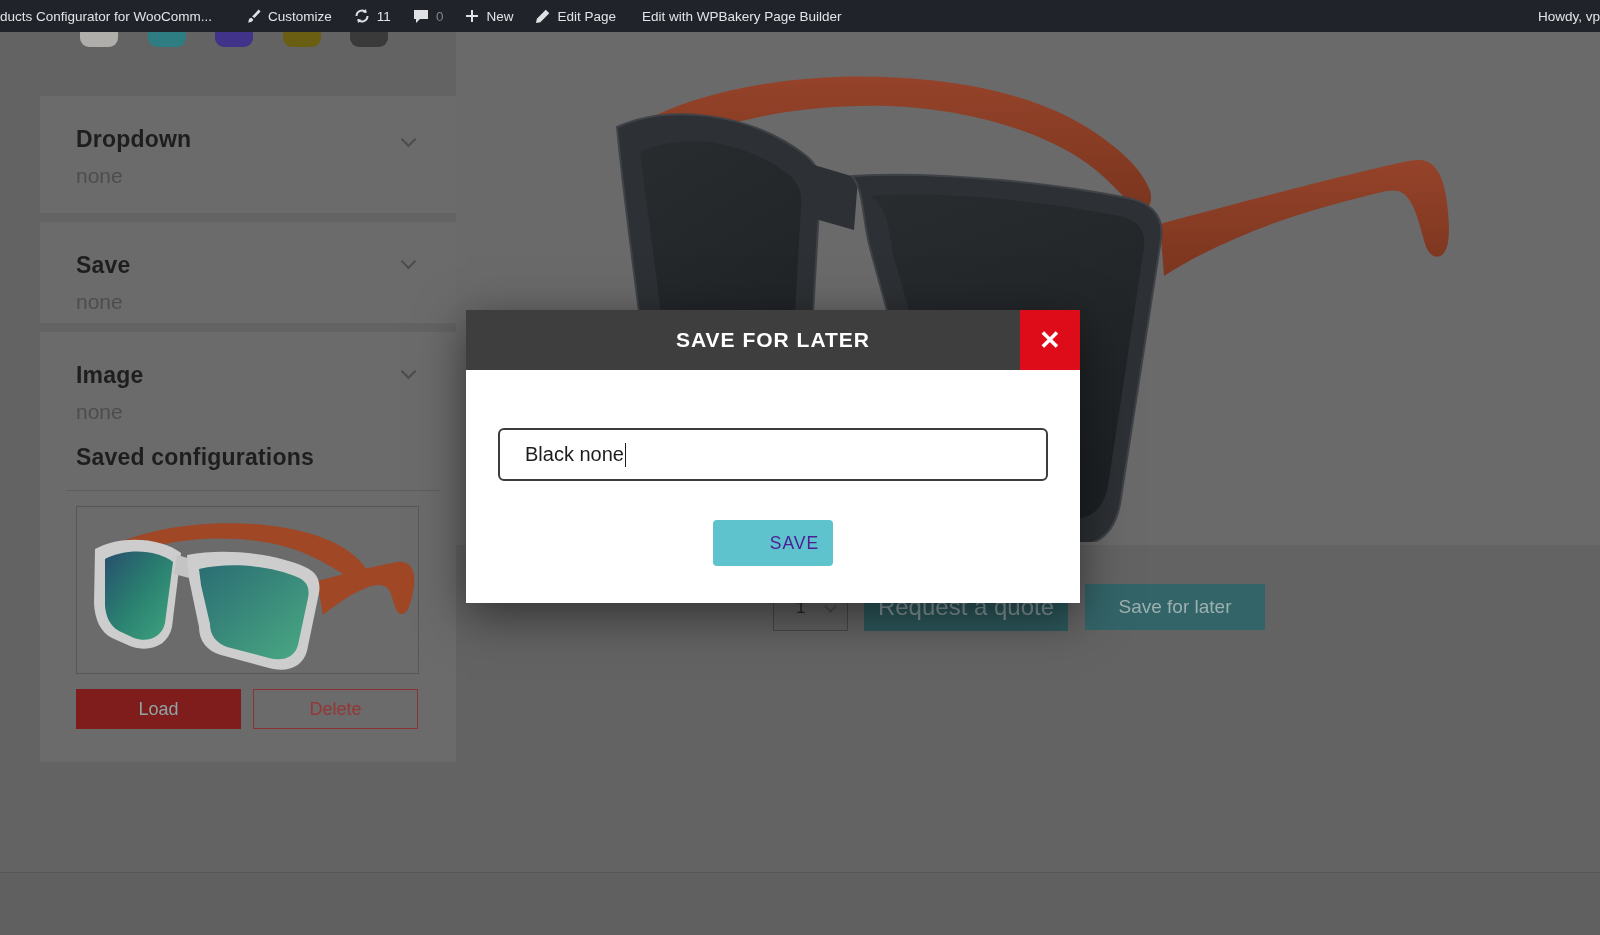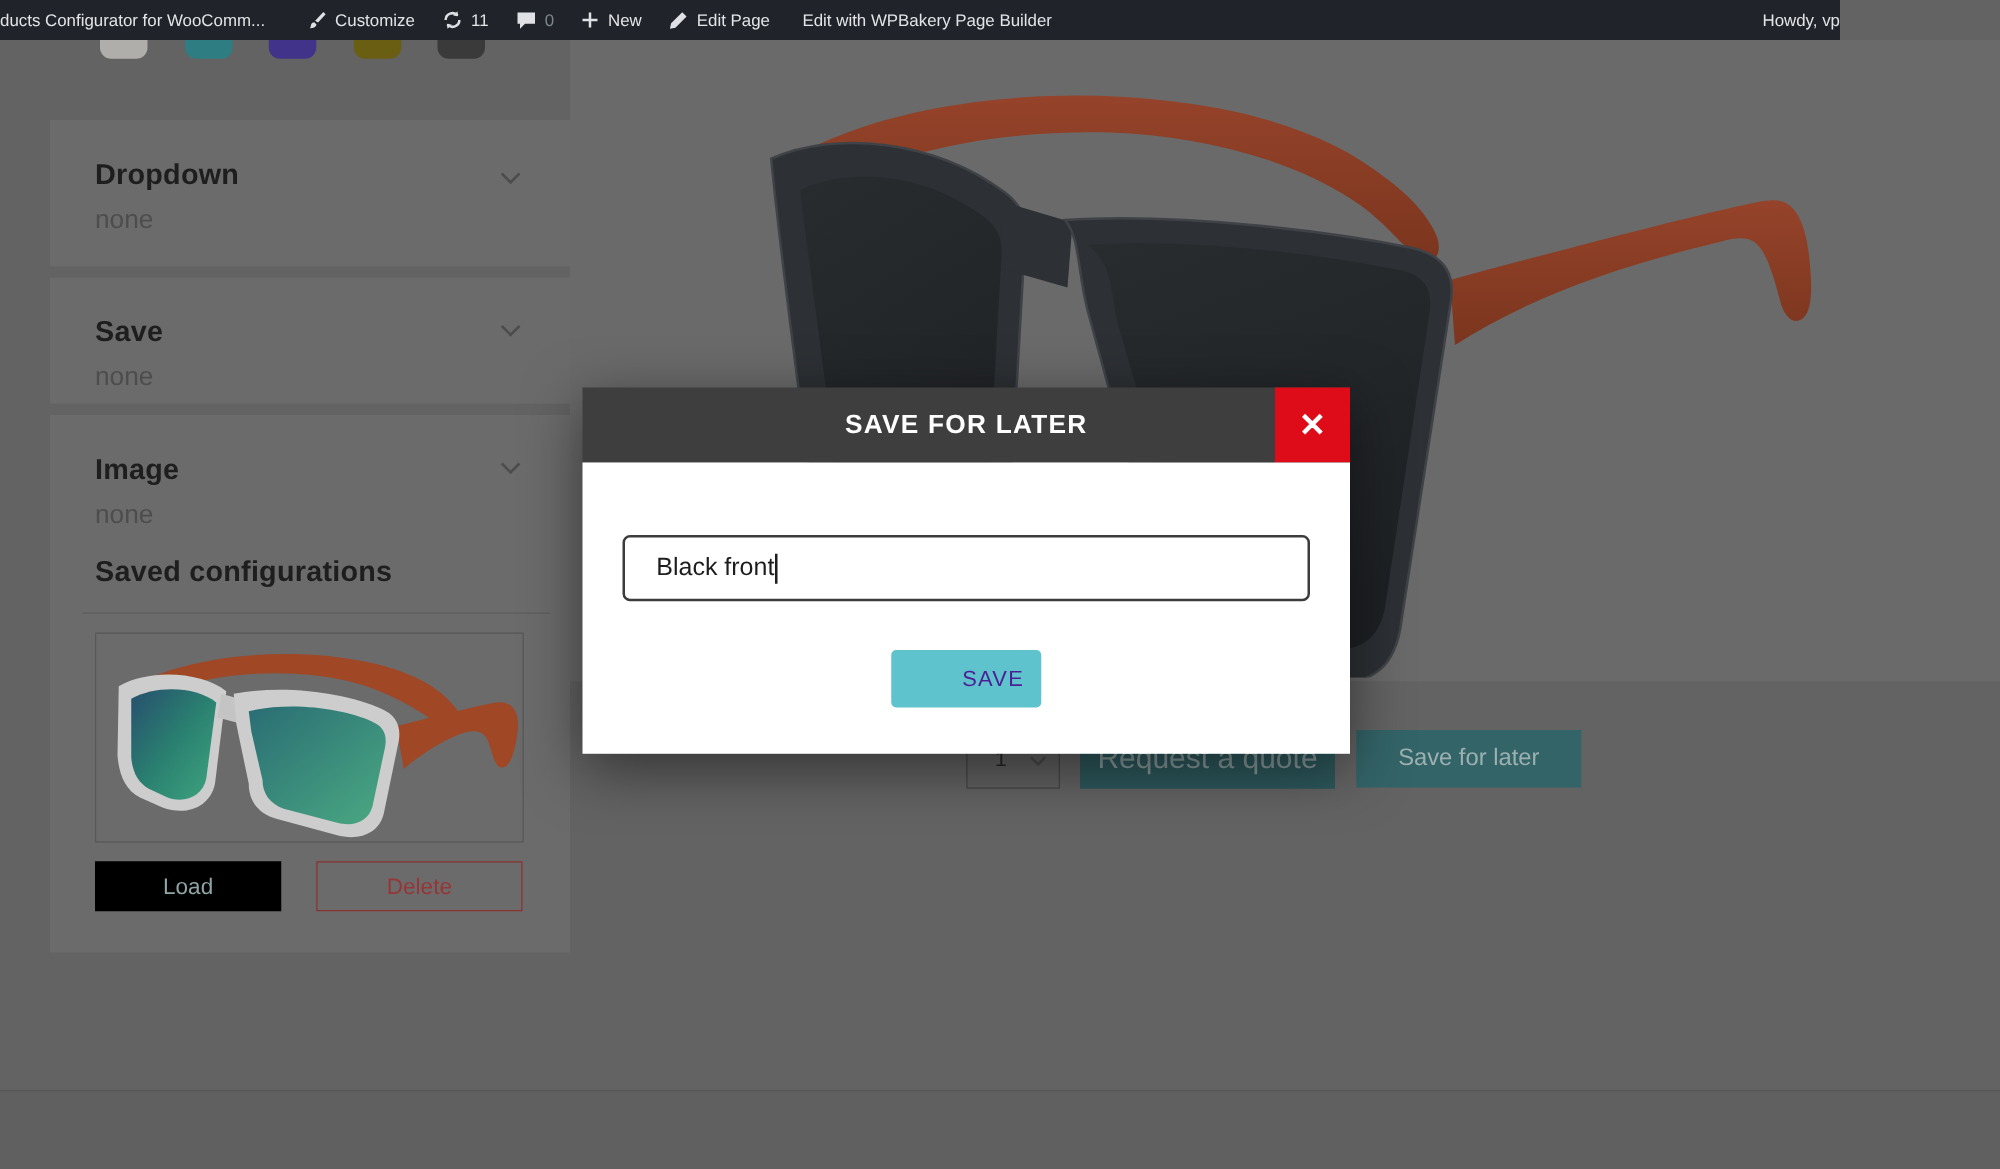--- a/index.html
+++ b/index.html
@@ -1,20 +1,20 @@
 <!DOCTYPE html>
 <html><head>
 <meta charset="utf-8">
 <style>
   * { margin:0; padding:0; box-sizing:border-box; }
   html,body { width:1600px; height:935px; overflow:hidden; }
   body { font-family:"Liberation Sans", sans-serif; background:#636363; position:relative; }
 
   
-  .admin-bar { position:absolute; top:0; left:0; width:1472px; height:32px;
+  .admin-bar { position:absolute; top:0; left:0; width:1600px; height:32px;
     background:#20242a; color:#e2e4e7; z-index:100; display:flex; align-items:center;
     font-size:13.5px; white-space:nowrap; }
   .ab-left { display:flex; align-items:center; height:100%; }
   .ab-item { display:flex; align-items:center; height:100%; padding:0 11px; gap:7px; cursor:pointer; }
   .ab-title { padding-left:0; margin-right:12px; max-width:258px; overflow:hidden; }
   .ab-count-muted { color:#7e858c; }
   .ab-icon { display:inline-flex; align-items:center; }
   .ab-right { margin-left:auto; padding-right:0;align-items:center; }
   .ab-sep { width:4px; }
 
@@ -38,22 +38,22 @@
   .card-saved    { top:424px; height:338px; }
   .side-card h3 { font-size:23px; font-weight:bold; color:#1e1e1e; padding:30px 0 0 36px; letter-spacing:.2px; }
   .card-saved h3 { padding-top:20px; }
   .side-none { font-size:21px; color:#4d4d4d; padding:11px 0 0 36px; }
   .chev { position:absolute; right:42px; top:38px; width:11px; height:11px;
     border-right:2px solid #4c4c4c; border-bottom:2px solid #4c4c4c;
     transform:rotate(45deg); cursor:pointer; }
   .saved-divider { position:absolute; left:26px; right:16px; top:66px; height:1px; background:#5e5e5e; }
   .thumb-box { position:absolute; left:36px; top:82px; width:343px; height:168px;
     border:1px solid #575757; }
-  .btn-load { position:absolute; left:36px; top:265px; width:149px; height:40px;
-    background:#000000; border:none; color:#8fa5a5; font-size:18px; cursor:pointer;
+  .btn-load { position:absolute; left:36px; top:265px; width:165px; height:40px;
+    background:#7f1d1d; border:none; color:#8fa5a5; font-size:18px; cursor:pointer;
     font-family:"Liberation Sans",sans-serif; }
   .btn-delete { position:absolute; left:213px; top:265px; width:165px; height:40px;
     background:transparent; border:1px solid #8a3232; color:#963636; font-size:18px;
     cursor:pointer; font-family:"Liberation Sans",sans-serif; }
 
   
   .qty-box { position:absolute; left:773px; top:585px; width:75px; height:46px;
     border:1px solid #474747; background:#616161; z-index:3; display:flex;
     align-items:center; padding-left:22px; cursor:pointer; }
   .qty-val { font-size:17px; color:#262626; }
@@ -244,18 +244,18 @@
 <button class="btn-quote">Request a quote</button>
 <button class="btn-sfl">Save for later</button>
 
 <div class="modal">
   <div class="modal-header">
     <span class="modal-title">SAVE FOR LATER</span>
     <button class="modal-close">✕</button>
   </div>
   <div class="modal-body">
     <div class="modal-input">
-      <span>Black front</span>
+      <span>Black none</span>
         <span class="caret"></span>
     </div>
     <button class="btn-save">SAVE</button>
   </div>
 </div>
 
 </body></html>

